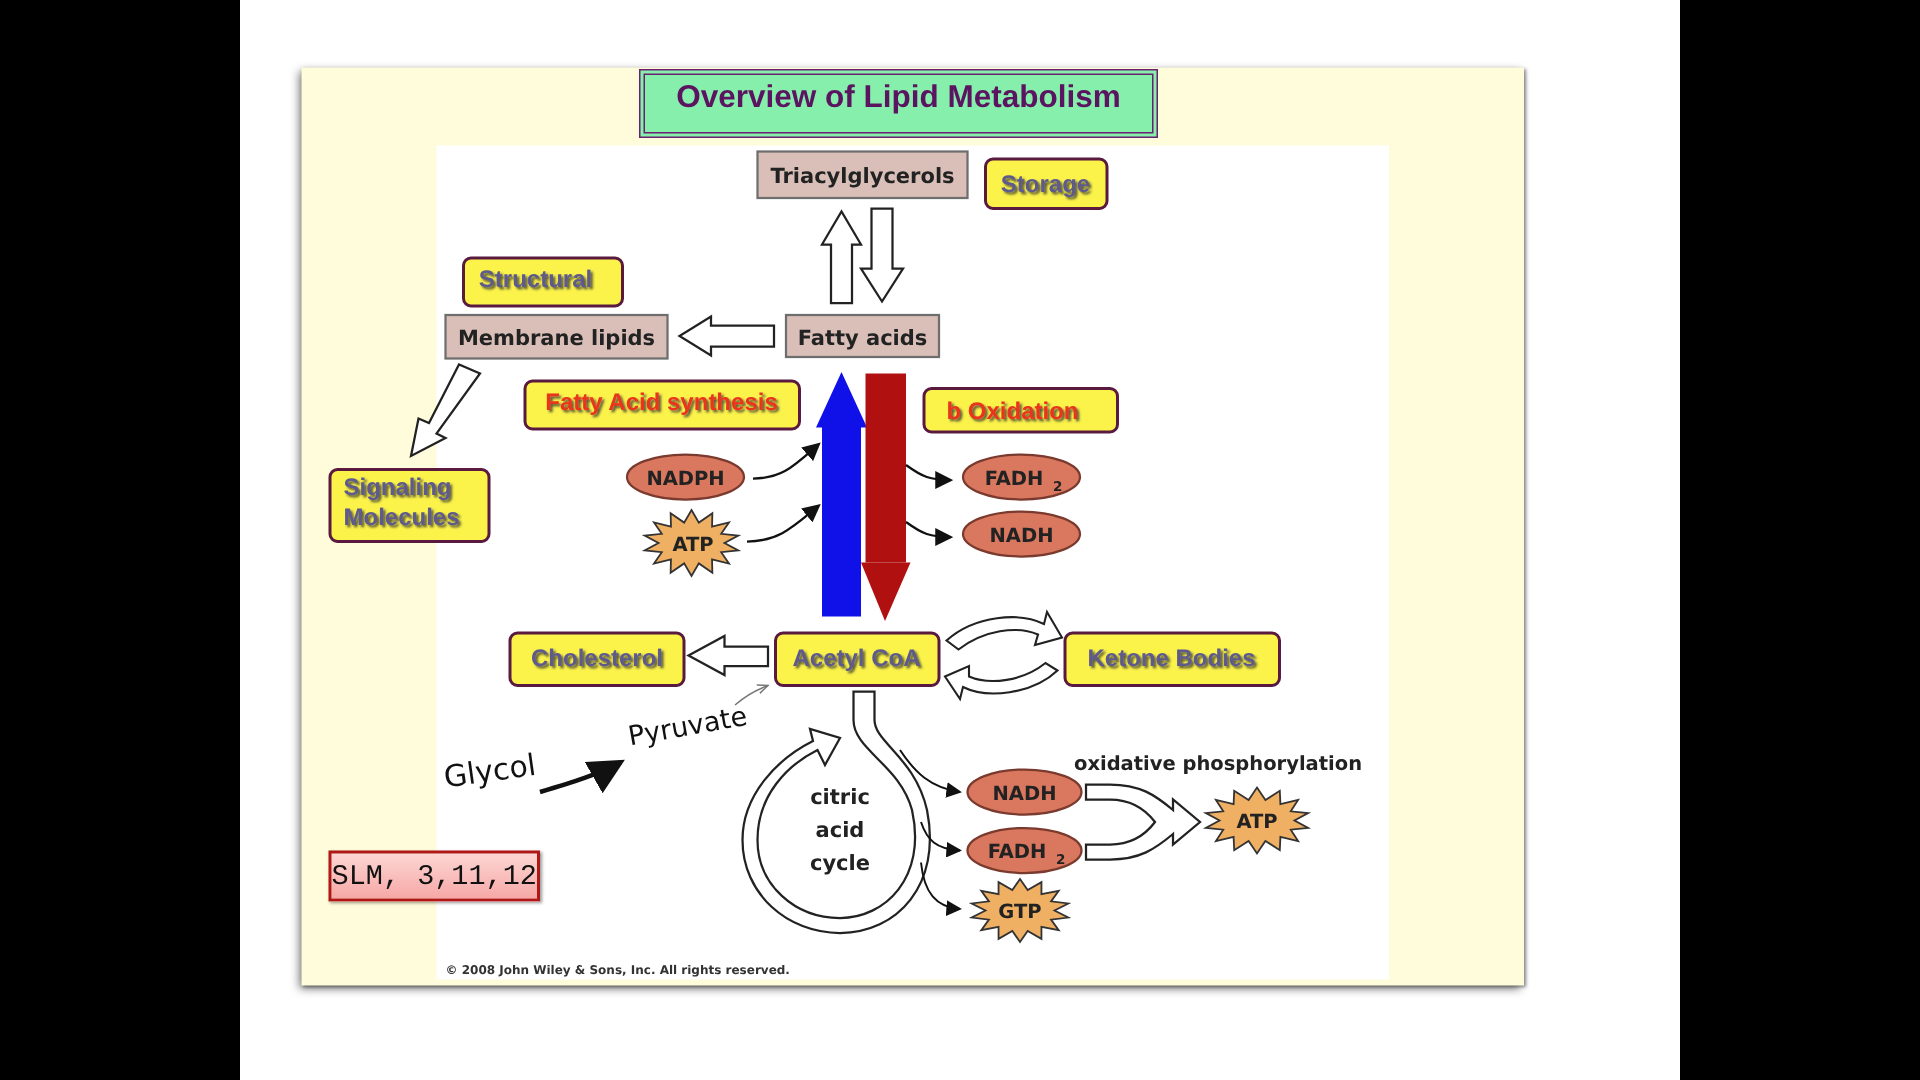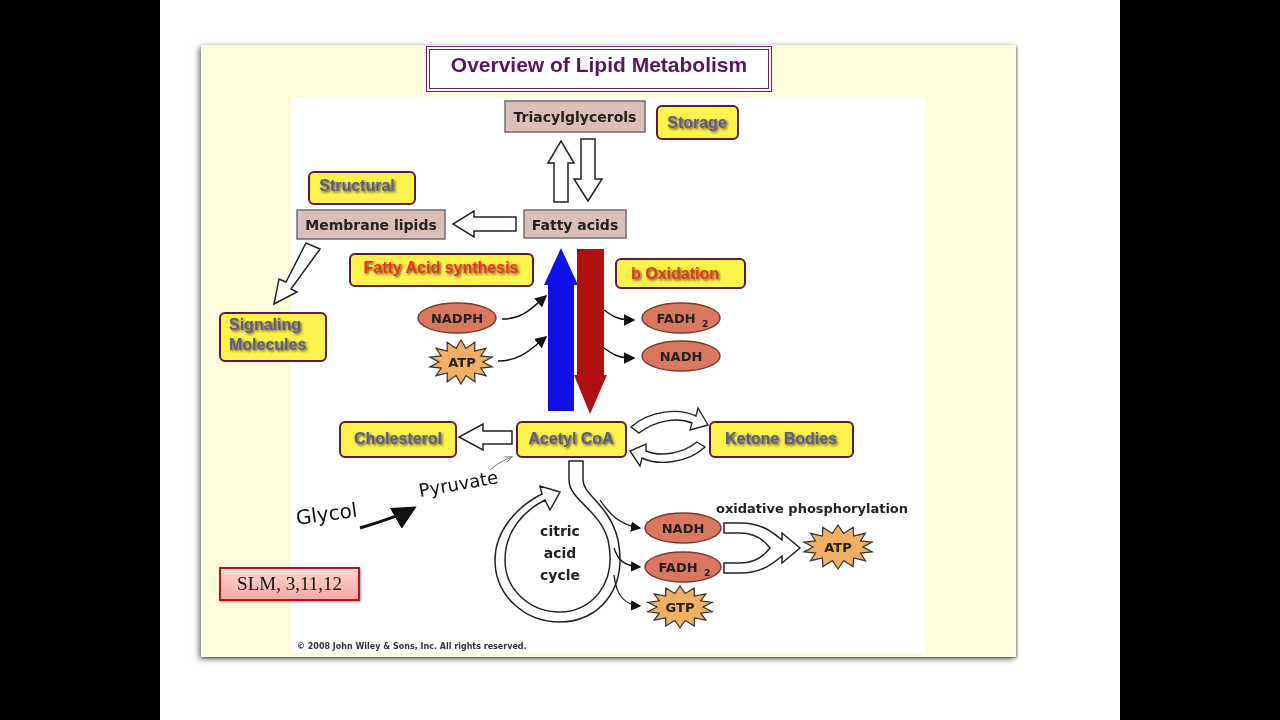--- a/index.html
+++ b/index.html
@@ -1,25 +1,25 @@
 <!DOCTYPE html>
 <html><head>
 <meta charset="utf-8">
 <style>
   html,body{margin:0;padding:0;}
   body{width:1280px;height:720px;background:#000;position:relative;overflow:hidden;font-family:"DejaVu Sans",sans-serif;}
   #page{position:absolute;left:160px;top:0;width:960px;height:720px;background:#fff;}
   #slide{position:absolute;left:201px;top:45px;width:815px;height:612px;background:#fffcdc;box-shadow:-2px 2px 6px rgba(0,0,0,0.55),1px 1px 2px rgba(0,0,0,0.4);}
   #figure{position:absolute;left:291px;top:97px;width:635px;height:556px;background:#fff;}
   svg{position:absolute;left:0;top:0;}
-  .title-box{position:absolute;left:426px;top:46px;width:346px;height:46px;border:1.5px solid #6b1f6f;background:#ffffff;box-sizing:border-box;}
+  .title-box{position:absolute;left:426px;top:46px;width:346px;height:46px;border:1.5px solid #6b1f6f;background:#86efac;box-sizing:border-box;}
   .title-box-inner{position:absolute;left:2px;top:2px;right:2px;bottom:2px;border:1.5px solid #6b1f6f;}
   .title-text{position:absolute;left:0;right:0;top:6px;text-align:center;font-family:"Liberation Sans",sans-serif;font-weight:bold;font-size:21px;color:#5a1460;}
   .ref-box{position:absolute;left:219px;top:567px;width:141px;height:34px;box-sizing:border-box;border:2px solid #b01818;background:linear-gradient(#fcd6d3,#f6a8a6);box-shadow:1px 1px 2px rgba(0,0,0,0.4);}
-  .ref-text{position:absolute;left:0;right:0;top:4px;text-align:center;font-family:Liberation Serif, serif;font-size:19px;color:#111;}
+  .ref-text{position:absolute;left:0;right:0;top:4px;text-align:center;font-family:Liberation Mono, monospace;font-size:19px;color:#111;}
   .shadow-text{font-family:"Liberation Sans",sans-serif;font-weight:bold;}
 </style>
 </head>
 <body>
 
 <div id="page"></div>
 <div id="slide"></div>
 <div id="figure"></div>
 
 <div class="title-box">

